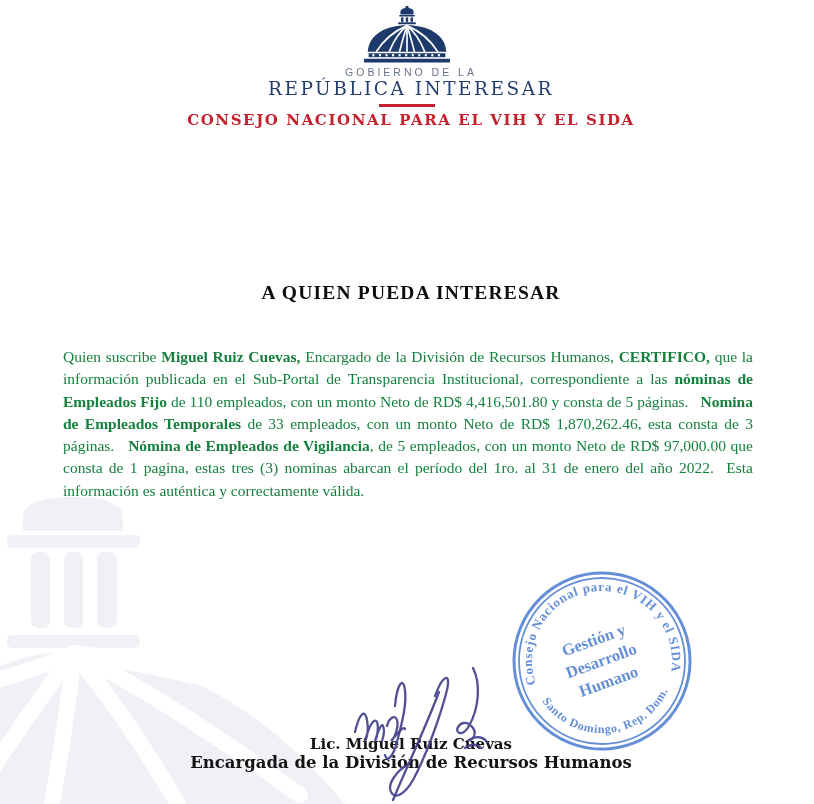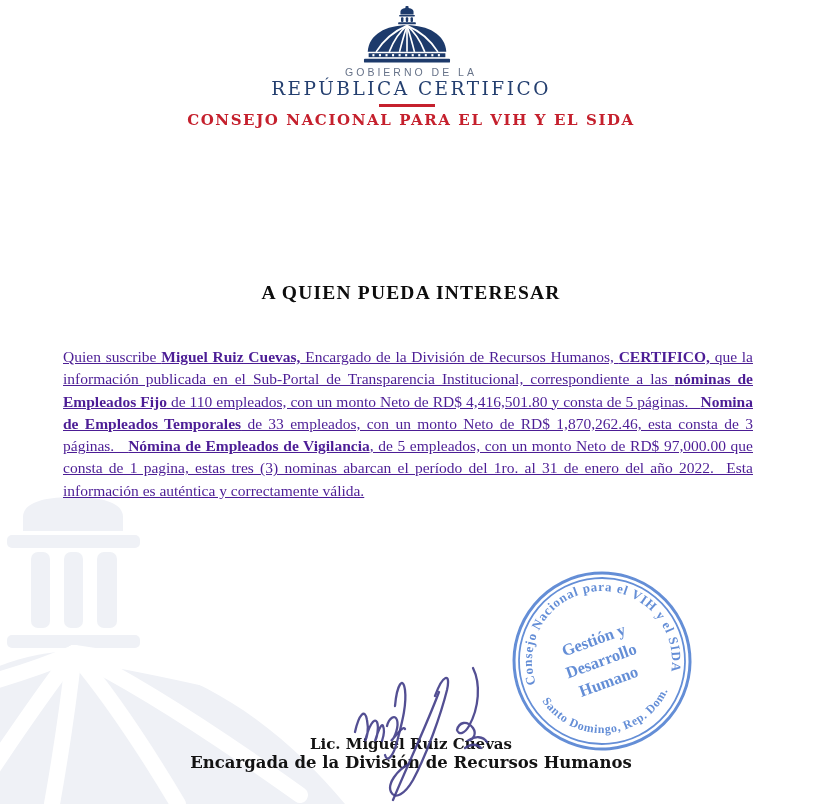--- a/index.html
+++ b/index.html
@@ -14,21 +14,21 @@
   .country{top:78px;font-family:"DejaVu Serif",serif;font-size:18.5px;
            letter-spacing:2.5px;color:#243f6f;}
   .red-rule{top:104px;left:379px;width:56px;height:3px;background:#c5202d;}
   .council{top:111px;font-family:"DejaVu Serif",serif;font-weight:bold;font-size:15px;
            letter-spacing:1.6px;color:#c5202d;}
 
   
   .doc-title{top:282px;font-family:Liberation Serif, serif;font-weight:bold;
              font-size:19.5px;letter-spacing:1.2px;color:#0d0d0d;}
   .body-par{top:346px;left:63px;width:690px;font-size:15.5px;line-height:22.3px;
-            text-align:justify;color:#4c1d95;text-decoration:underline;}
+            text-align:justify;color:#15803d;}
 
   
   .sig-name{top:735px;font-family:"DejaVu Serif",serif;font-weight:bold;font-size:15px;color:#131313;}
   .sig-role{top:753px;font-family:"DejaVu Serif",serif;font-weight:bold;font-size:16.5px;color:#131313;}
   .sig-ink{top:662px;left:315px;width:190px;height:140px;z-index:3;}
   .sig-ink path{fill:none;stroke:#44408a;stroke-width:2.3;stroke-linecap:round;opacity:.92;}
 
   
   .stamp{top:566px;left:507px;width:190px;height:190px;transform:rotate(-5deg);opacity:.85;z-index:2;}
   .stamp circle{fill:none;stroke:#4a7bd0;}
@@ -102,21 +102,21 @@
         <rect x="55" y="51.4" width="2.2" height="2.4"></rect>
           <rect x="62" y="51.4" width="2.2" height="2.4"></rect>
         <rect x="69" y="51.4" width="2.2" height="2.4"></rect>
           <rect x="76" y="51.4" width="2.2" height="2.4"></rect>
         <rect x="83" y="51.4" width="2.2" height="2.4"></rect>
       </g>
       <rect class="navy" x="4" y="56.5" width="92" height="4" rx="1"></rect>
     </svg>
 
     <div class="abs centered gov-label">GOBIERNO DE LA</div>
-    <div class="abs centered country">REPÚBLICA CERTIFICO</div>
+    <div class="abs centered country">REPÚBLICA INTERESAR</div>
     <div class="abs red-rule"></div>
     <div class="abs centered council">CONSEJO NACIONAL PARA EL VIH Y EL SIDA</div>
 
     <div class="abs centered doc-title">A QUIEN PUEDA INTERESAR</div>
 
     <div class="abs body-par"><span>Quien suscribe </span><span style="font-weight: bold;">Miguel Ruiz Cuevas,</span><span> Encargado de la División de Recursos Humanos, </span><span style="font-weight: bold;">CERTIFICO,</span><span> que la información publicada en el Sub-Portal de Transparencia Institucional, correspondiente a las </span><span style="font-weight: bold;">nóminas de Empleados Fijo</span><span> de 110 empleados, con un monto Neto de RD$ 4,416,501.80 y consta de 5 páginas.&nbsp;&nbsp; </span><span style="font-weight: bold;">Nomina de Empleados Temporales</span><span> de 33 empleados, con un monto Neto de RD$ 1,870,262.46, esta consta de 3 páginas.&nbsp;&nbsp; </span><span style="font-weight: bold;">Nómina de Empleados de Vigilancia</span><span>, de 5 empleados, con un monto Neto de RD$ 97,000.00 que consta de 1 pagina, estas tres (3) nominas abarcan el período del 1ro. al 31 de enero del año 2022.&nbsp; Esta información es auténtica y correctamente válida.</span></div>
 
     <svg class="abs sig-ink" viewBox="0 0 190 140" aria-hidden="true">
       <path d="M 40,70 C 44,52 50,46 52,58 C 54,68 52,76 50,79 C 54,64 59,55 62,60 C 64,65 62,76 60,79 C 64,66 67,61 68,64 C 70,68 68,76 67,79"></path>
       <path d="M 72,64 C 74,56 80,52 82,58 C 84,64 80,76 76,79 C 84,70 88,64 90,67"></path>

